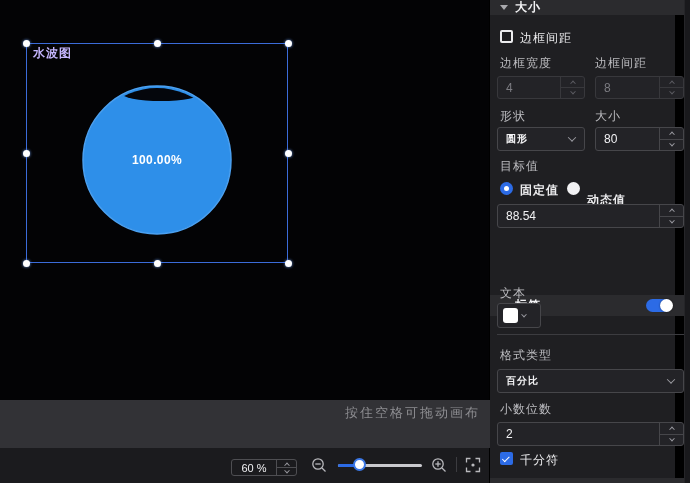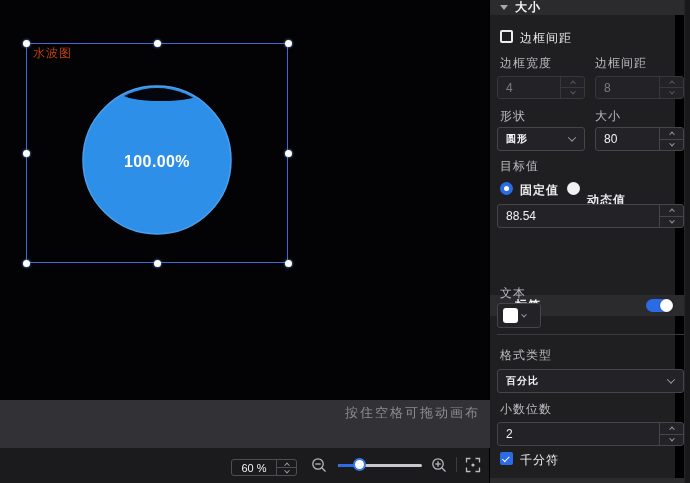--- a/index.html
+++ b/index.html
@@ -4,23 +4,23 @@
 <style>
   * { margin:0; padding:0; box-sizing:border-box; }
   html,body { background:#000; }
   body { font-family:"Liberation Sans","DejaVu Sans",sans-serif; }
   #root { position:relative; width:690px; height:483px; overflow:hidden; background:#000; }
 
   
   #canvas-area { position:absolute; left:0; top:0; width:489px; height:400px; background:#030305; }
   #selection-box { position:absolute; left:26px; top:43px; width:262px; height:220px; border:1px solid #3b6bd9; }
   .handle { position:absolute; width:7px; height:7px; border-radius:50%; background:#fff; box-shadow:0 0 3px rgba(120,170,255,.9); }
-  #widget-title { position:absolute; left:33px; top:45px; font-size:12px; font-weight:normal; color:#c2410c; letter-spacing:1px;text-align:right; }
+  #widget-title { position:absolute; left:33px; top:45px; font-size:12px; font-weight:bold; color:#c4b5fd; letter-spacing:1px;text-align:right; }
   #gauge-wrap { position:absolute; left:82px; top:85px; width:150px; height:150px; }
-  #gauge-label { position:absolute; left:107px; top:153px; width:100px; text-align:center; font-size:16px; font-weight:600; color:#fff; letter-spacing:.4px; }
+  #gauge-label { position:absolute; left:107px; top:153px; width:100px; text-align:center; font-size:12px; font-weight:600; color:#fff; letter-spacing:.4px; }
 
   #pasteboard { position:absolute; left:0; top:400px; width:570px; height:48px; background:#323236; }
   #canvas-hint { position:absolute; left:0; top:4px; width:480px; text-align:right; font-size:13px; color:#8d8d91; letter-spacing:2px; }
 
   
   #bottom-bar { position:absolute; left:0; top:448px; width:489px; height:35px; background:#1b1b1e; }
   #zoom-box { position:absolute; left:231px; top:11px; width:66px; height:17px; border:1px solid #4e4e52; border-radius:3px; display:flex; }
   #zoom-box .zval { flex:1; display:flex; align-items:center; justify-content:center; font-size:11px; color:#f1f1f3; }
   #zoom-box .zstep { width:20px; border-left:1px solid #4e4e52; display:flex; flex-direction:column; }
   #zoom-box .zstep > div { flex:1; display:flex; align-items:center; justify-content:center; }

